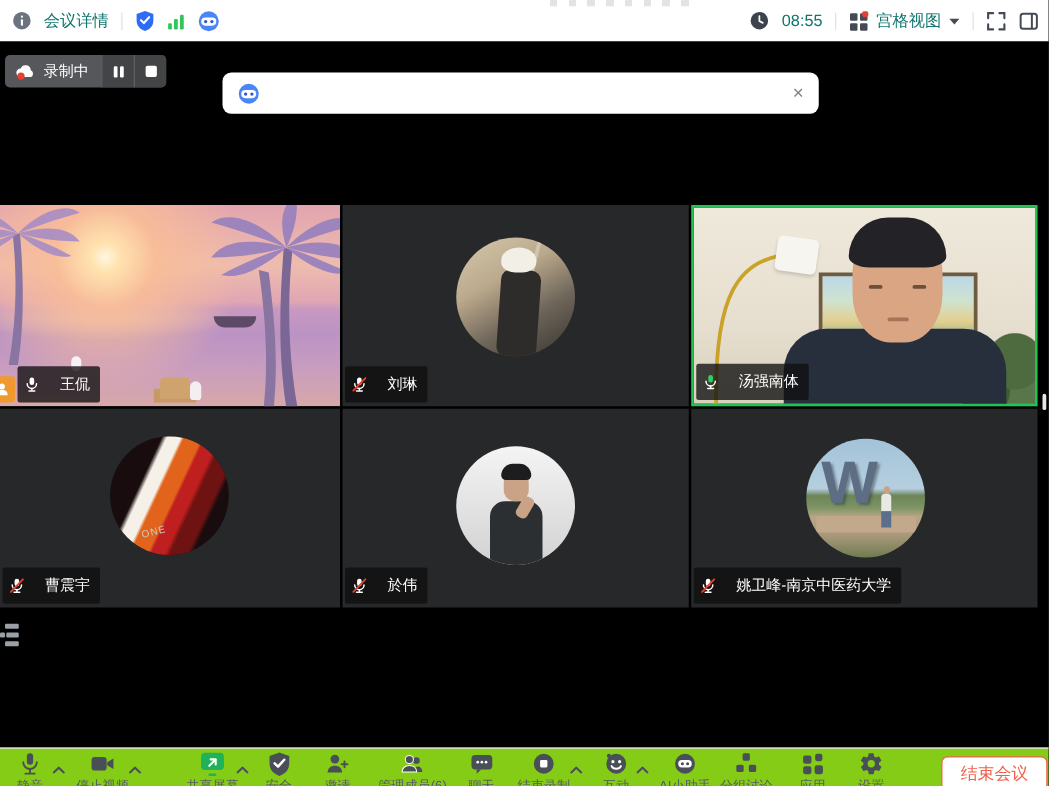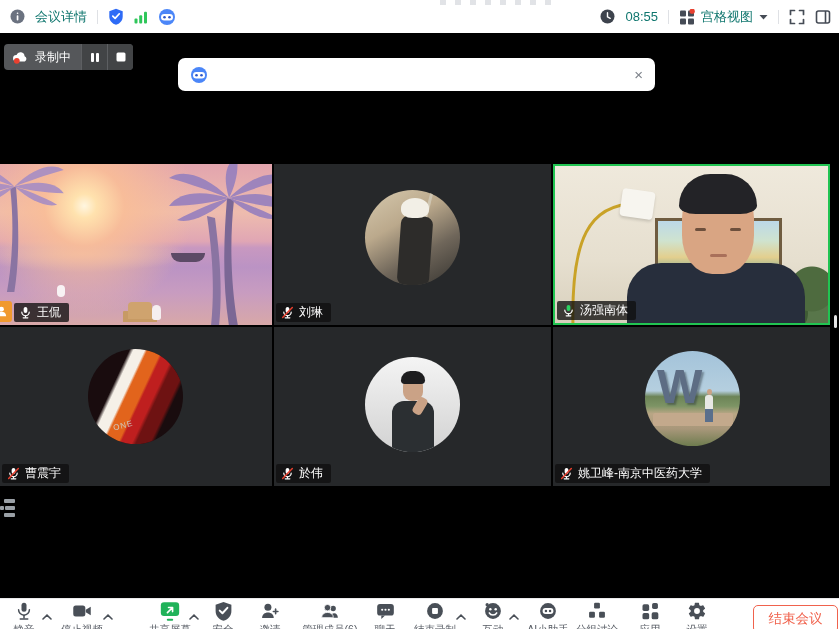--- a/index.html
+++ b/index.html
@@ -19,21 +19,21 @@
   .video-area { position:absolute; left:0; top:33px; width:839px; height:565px; background:#000; }
 
   .tile { position:absolute; background:#26282a; overflow:hidden; }
   .t1 { left:0;   top:131px; width:272px; height:161px; }
   .t2 { left:274px; top:131px; width:277px; height:161px; }
   .t3 { left:553px; top:131px; width:277px; height:161px; border:2px solid #21c452;padding-left:20px; }
   .t4 { left:0;   top:294px; width:272px; height:159px; }
   .t5 { left:274px; top:294px; width:277px; height:159px; }
   .t6 { left:553px; top:294px; width:277px; height:159px; }
 
-  .name-tag { position:absolute; left:2px; bottom:3px; height:19px; display:flex; align-items:center; gap:5px;
+  .name-tag { position:absolute; left:2px; bottom:3px; height:29px; display:flex; align-items:center; gap:16px;
     padding:0 8px 0 5px; background:rgba(16,16,16,.78); border-radius:2px; color:#fff; font-size:12px; z-index:6; white-space:nowrap; }
   .t1 .name-tag { left:14px; }
   .host-badge { position:absolute; left:-9px; bottom:3px; width:21px; height:21px; background:#f0992e;
     border-radius:3px; z-index:7; display:flex; align-items:center; justify-content:center; }
 
   
   .scene-beach { position:absolute; inset:0;
     background:
       radial-gradient(circle at 31% 26%, #fff6e0 0, #ffe2ae 12px, rgba(250,190,150,.85) 40px, rgba(242,170,160,0) 110px),
       radial-gradient(ellipse 150px 26px at 30% 56%, rgba(255,216,178,.55), transparent 70%),
@@ -104,21 +104,21 @@
   .banner .link { color:#3370ff; cursor:pointer; }
   .banner-close { margin-left:auto; color:#7d828a; font-size:15px; cursor:pointer; line-height:1; }
 
   
   .list-artifact { position:absolute; left:0; top:464px; width:18px; height:26px; z-index:5; }
   .list-artifact .bar { position:absolute; height:3.5px; background:#9aa0a6; border-radius:1px; }
 
   .scroll-thumb { position:absolute; left:834px; top:282px; width:3px; height:13px; background:#e6e6e6; border-radius:2px; z-index:8; }
 
   
-  .toolbar { position:absolute; left:0; top:598px; width:839px; height:31px; background:#ffffff;
+  .toolbar { position:absolute; left:0; top:598px; width:839px; height:31px; background:#84cc16;
     border-top:1px solid #e9e9eb; overflow:hidden; z-index:50; }
   .tool-item { position:absolute; top:0; display:flex; flex-direction:column; align-items:center; cursor:pointer; }
   .tool-item .ticon { margin-top:2px; height:20px; display:flex; align-items:center; justify-content:center; }
   .tool-item .tlabel { margin-top:2px; font-size:10.5px; line-height:12px; color:#565b63; white-space:nowrap; }
   .tool-chevron { position:absolute; top:7px; cursor:pointer; }
   .end-btn { position:absolute; left:753px; top:6px; width:85px; height:28px; border:1px solid #f0624d; border-radius:5px;
     color:#f0604a; font-size:13.5px; background:#fff; display:flex; align-items:center; justify-content:center; cursor:pointer; }
 </style>
 </head>
 <body>

